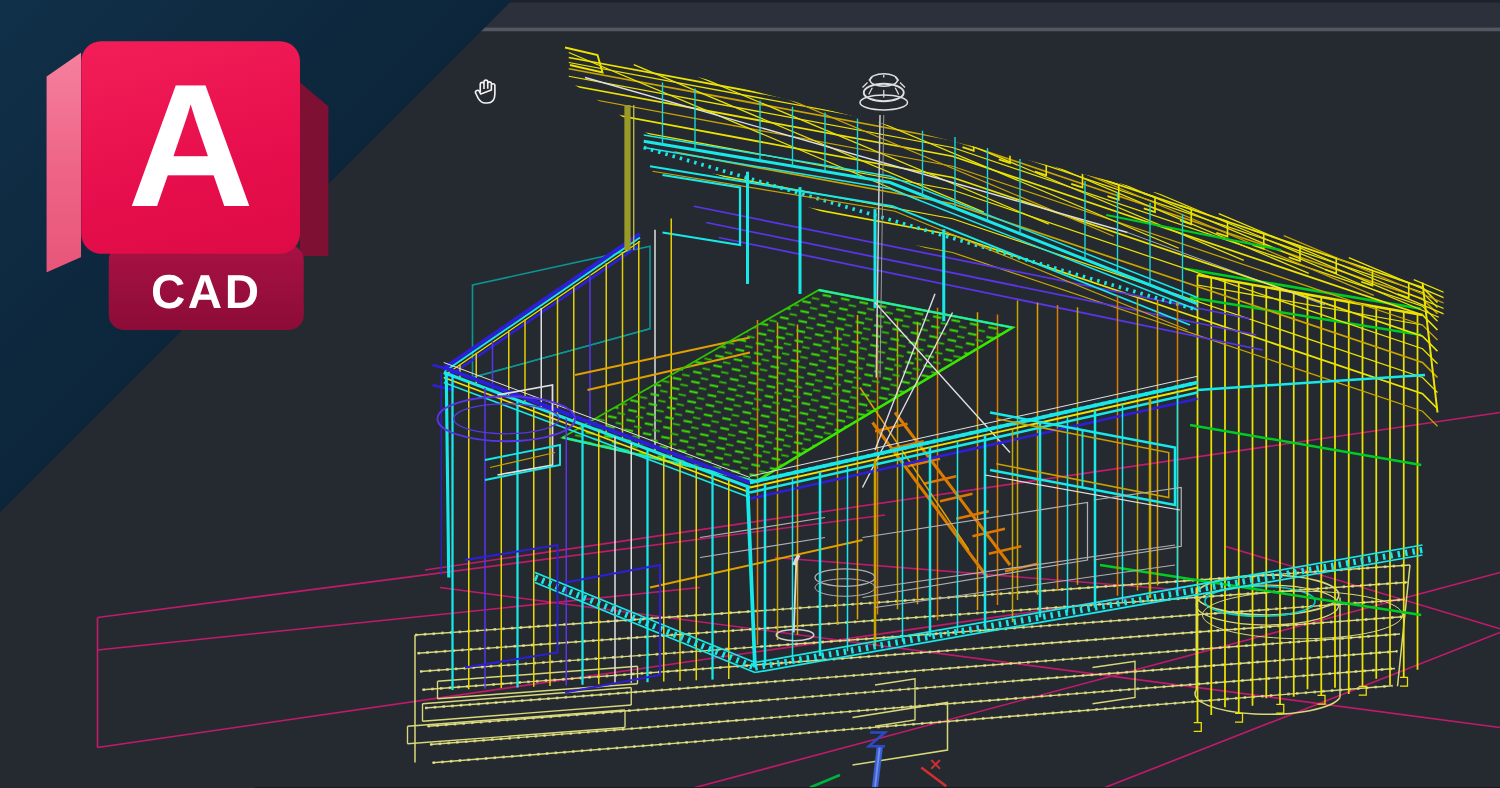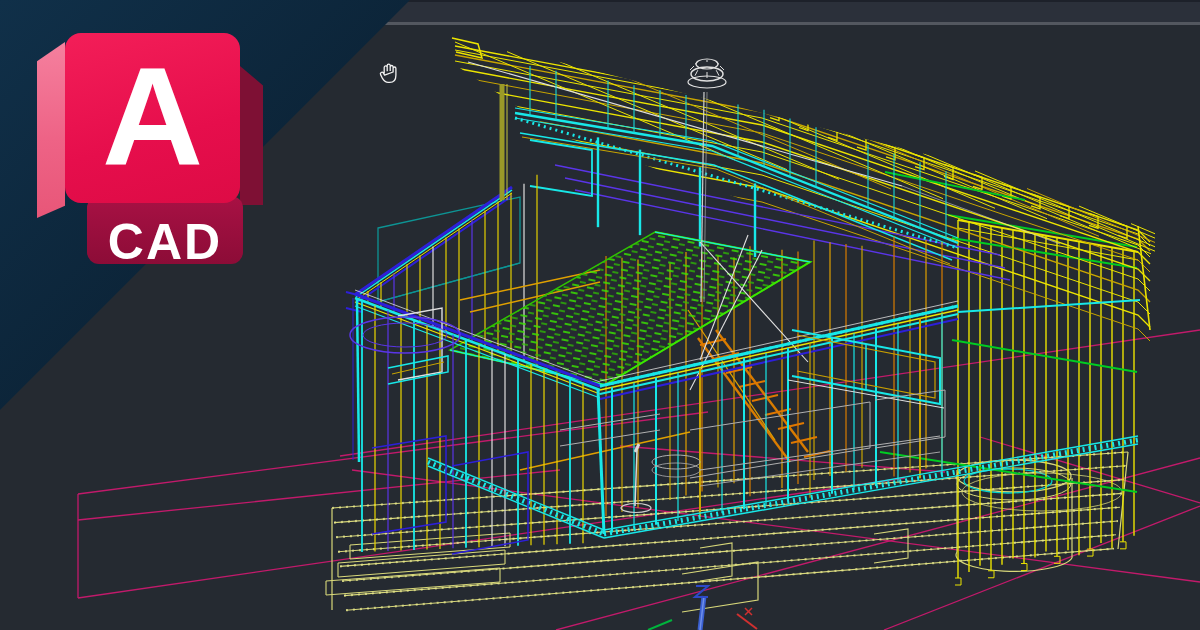--- a/index.html
+++ b/index.html
@@ -20,21 +20,21 @@
   
   .logo{position:absolute;left:0;top:0;width:280px;height:290px;}
   .logo .fold{position:absolute;left:37px;top:42px;width:28px;height:176px;
       background:linear-gradient(#f5809e 0%,#ee6386 55%,#e85678 100%);
       clip-path:polygon(0 11%,100% 0,100% 93%,0 100%);}
   .logo .sliver{position:absolute;left:240px;top:66px;width:23px;height:139px;
       background:#7e1034;clip-path:polygon(0 0,100% 14%,100% 100%,0 100%);}
   .logo .plate{position:absolute;left:87px;top:196px;width:156px;height:68px;
       border-radius:12px;background:linear-gradient(#a81144,#8c0c37);}
   .logo .plate span{display:block;text-align:center;margin-top:17px;
-      color:#ffffff;font-weight:bold;font-size:50px;letter-spacing:2px;}
+      color:#ffffff;font-weight:bold;font-size:38px;letter-spacing:2px;}
   .logo .face{position:absolute;left:65px;top:33px;width:175px;height:170px;
       border-radius:16px;background:linear-gradient(165deg,#f31e58 0%,#e60e4c 60%,#dd0b45 100%);}
   .logo .face span{display:block;width:100%;text-align:center;
       color:#ffffff;font-weight:bold;font-size:140px;line-height:168px;}
 </style>
 </head>
 <body>
 
 <div class="stage">
 

